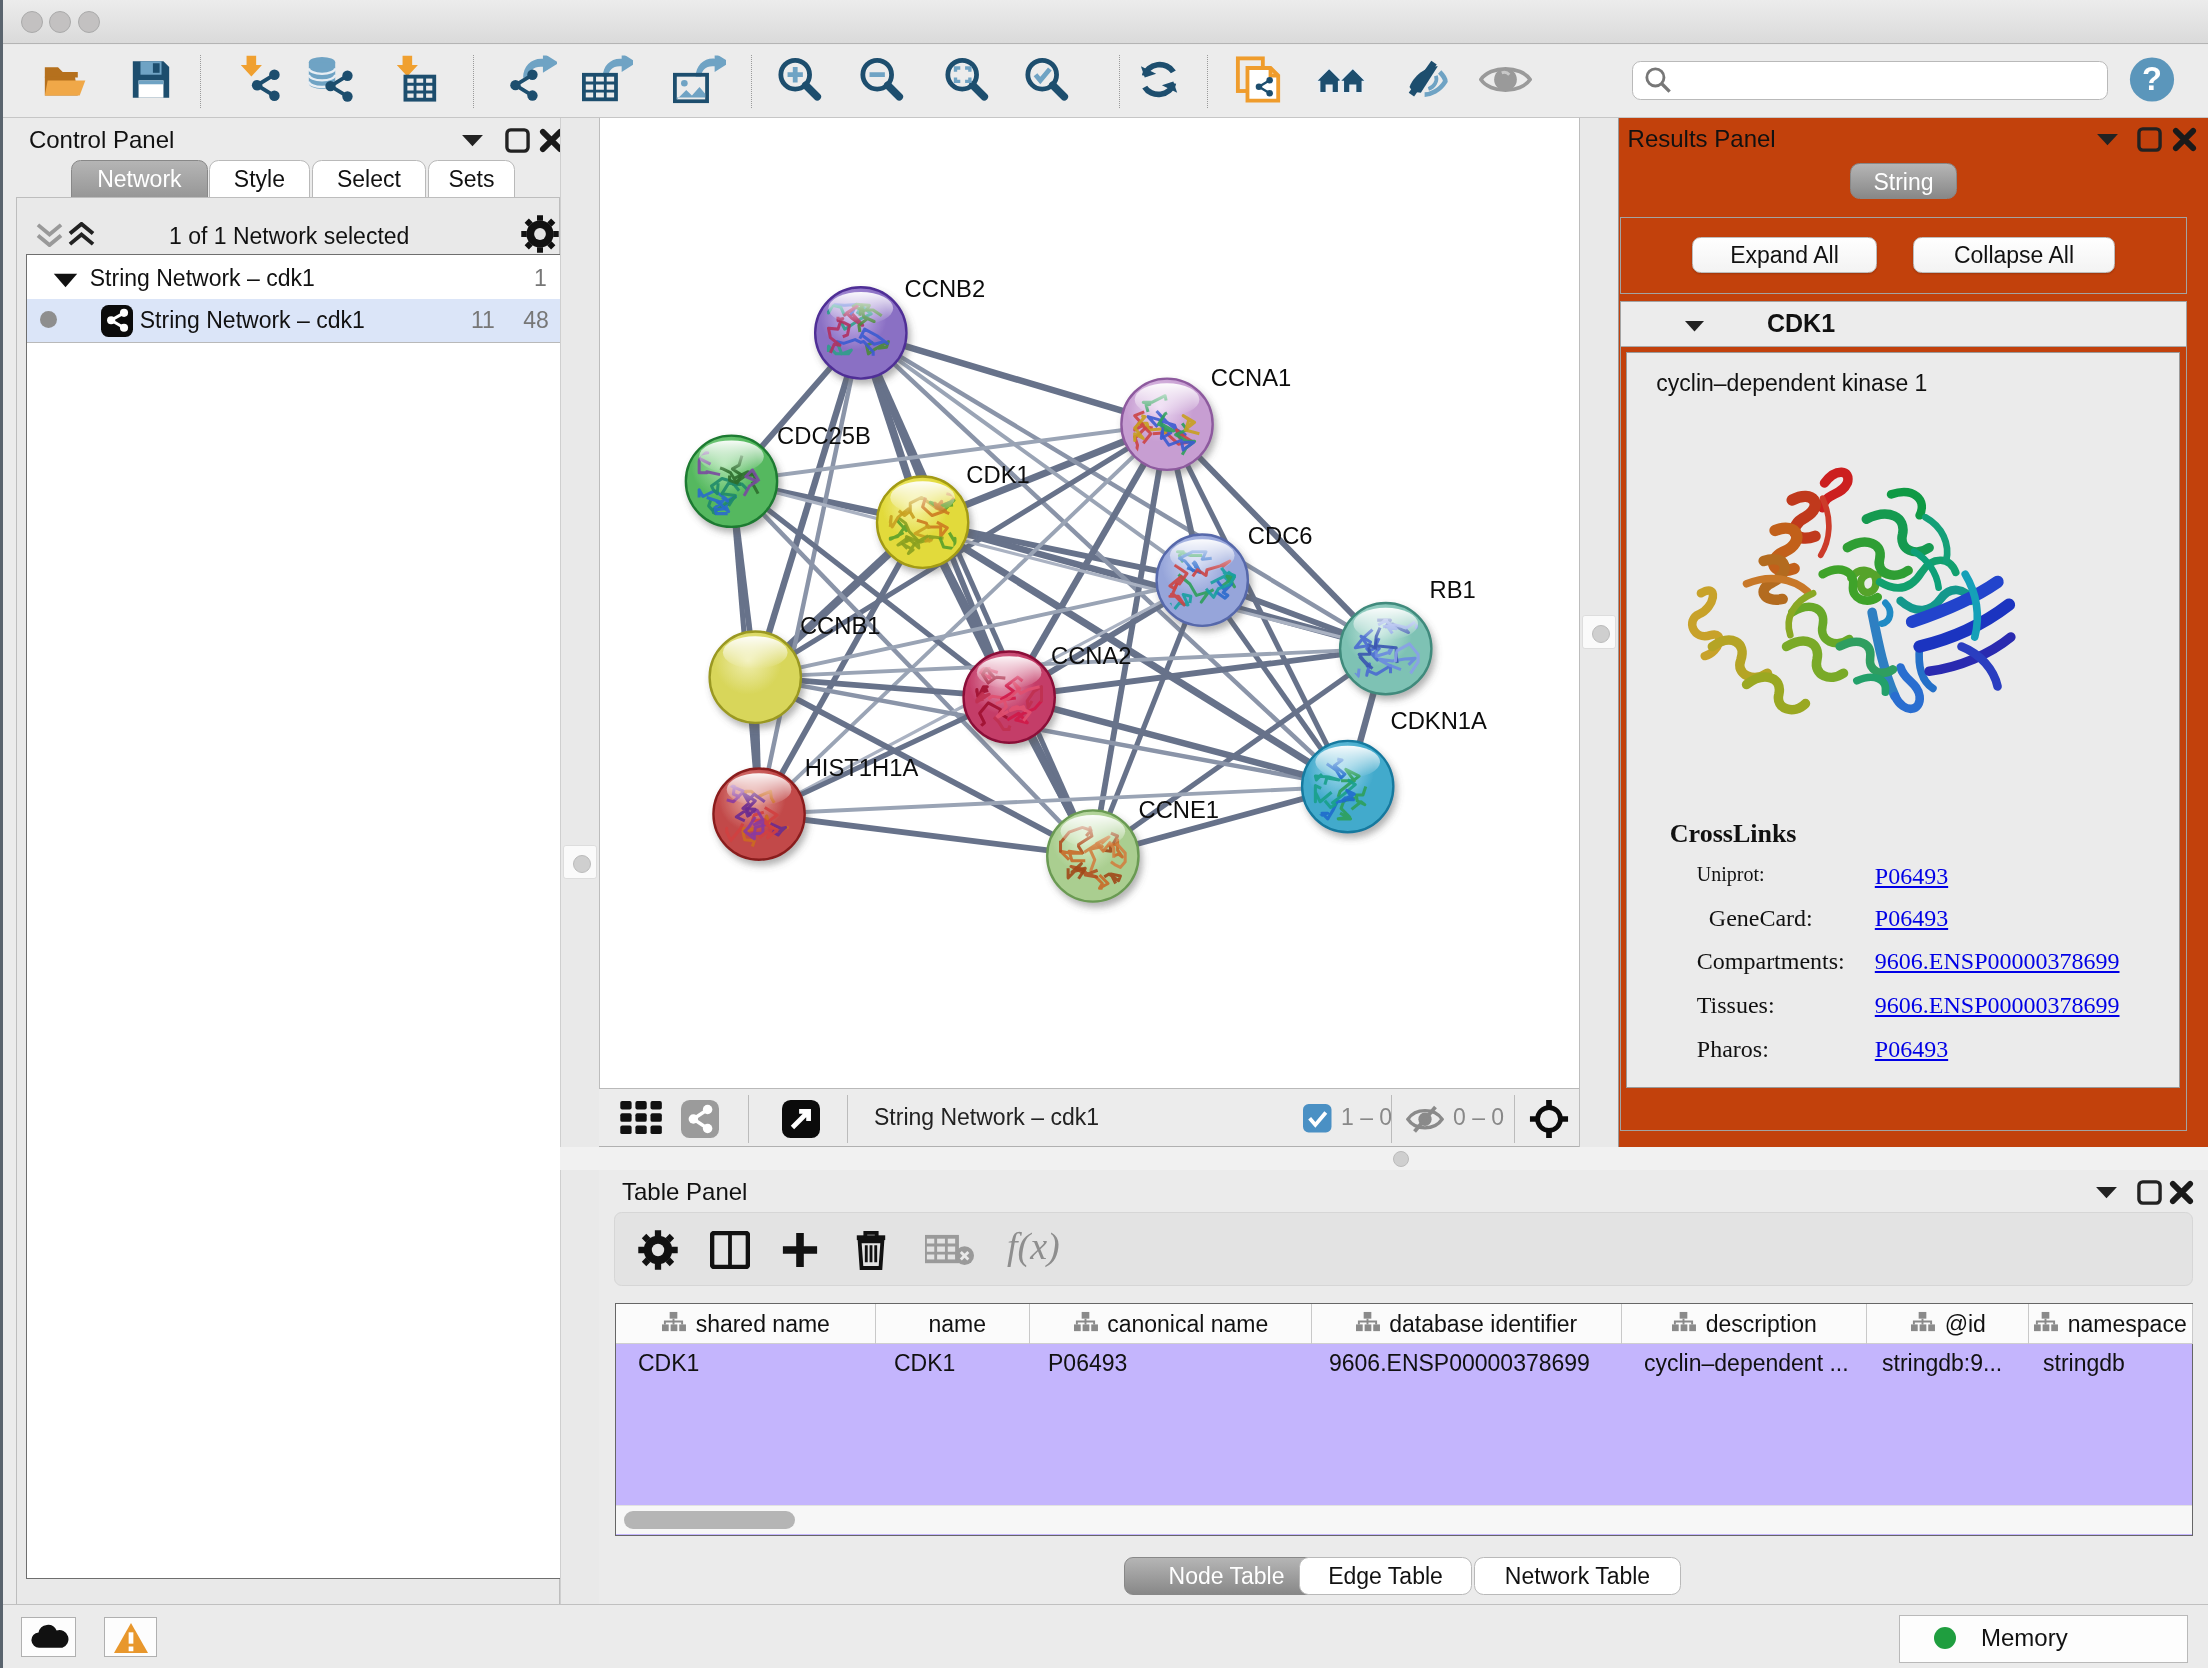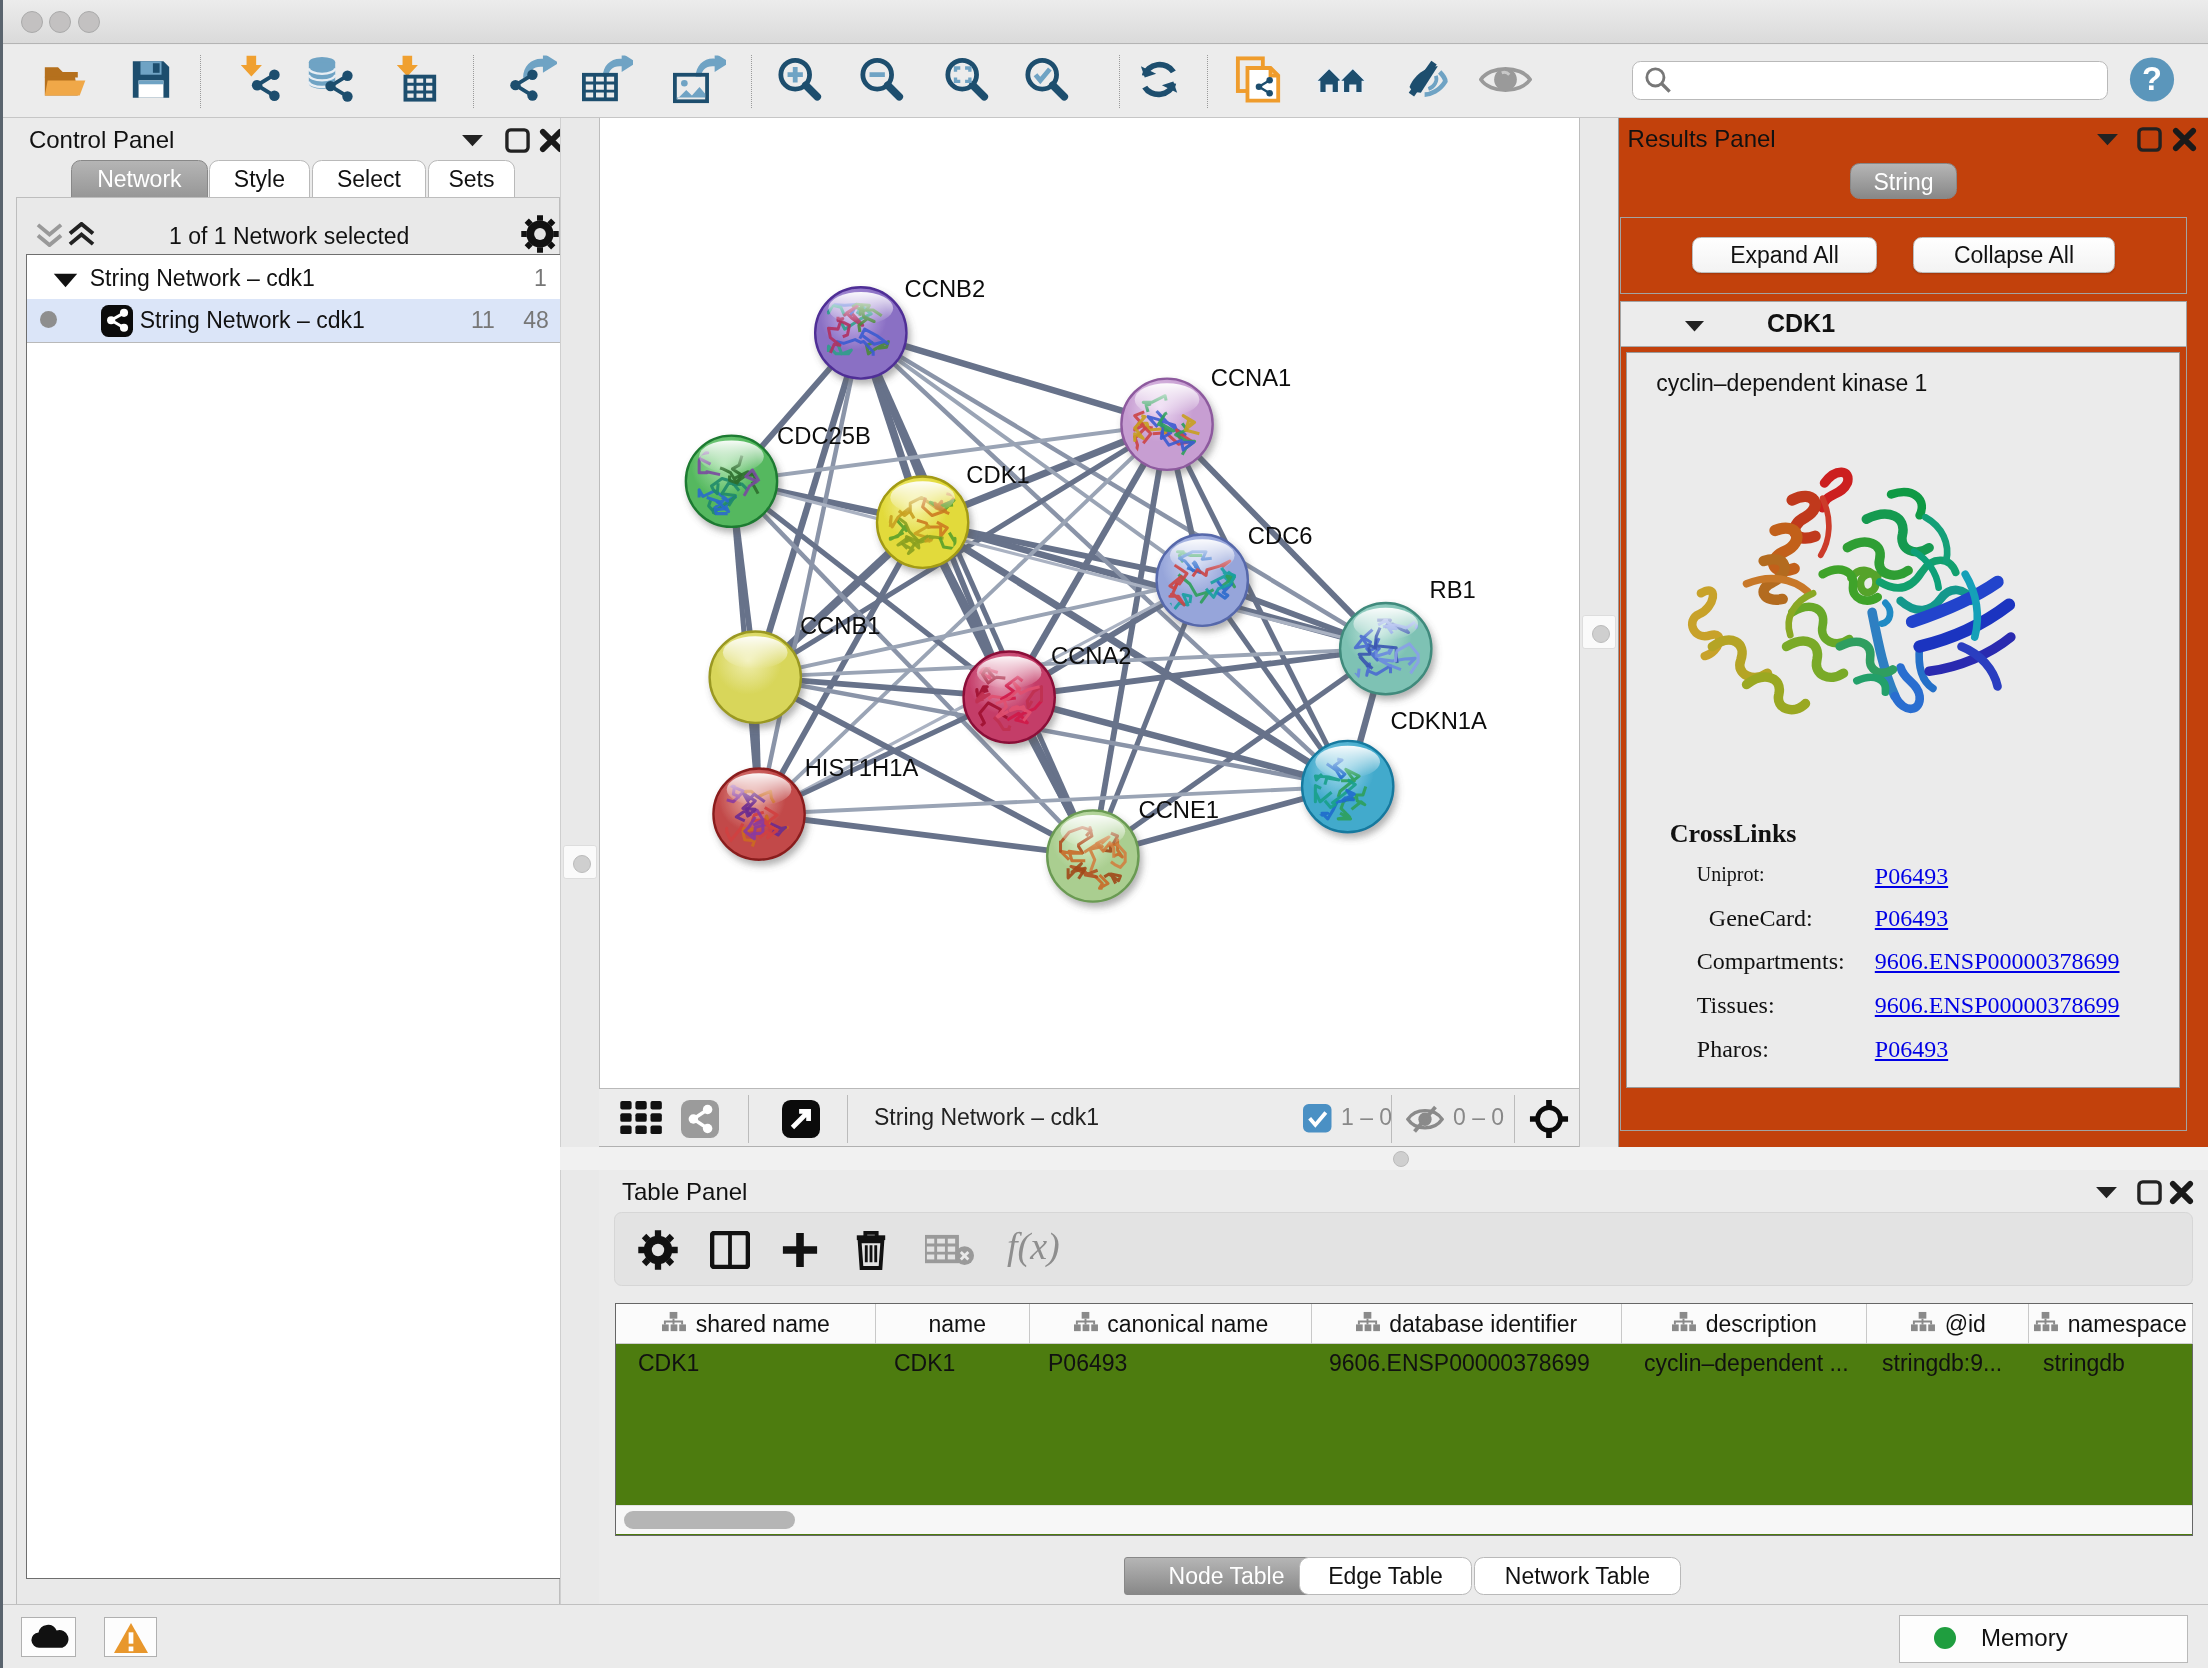--- a/index.html
+++ b/index.html
@@ -741,21 +741,21 @@
     <div class="abs" style="left:310px;top:20px"><svg width="49" height="34" viewBox="0 0 52 36" style="" xmlns="http://www.w3.org/2000/svg">
           <g transform="translate(0,4)">
             <rect x="0" y="0" width="34" height="26" fill="none" stroke="#9a9a9a" stroke-width="4"></rect>
 <path d="M0 8.666666666666666 h34 M0 17.333333333333332 h34 M11.333333333333334 0 v26 M22.666666666666668 0 v26" stroke="#9a9a9a" stroke-width="3"></path>
           </g>
 <circle cx="42" cy="24" r="10" fill="#9a9a9a"></circle>
           <path d="M38 20 l8 8 M46 20 l-8 8" stroke="#e9e9e9" stroke-width="3"></path>
         </svg></div>
     <div class="abs serif" style="left:392px;top:11.4px;font-size:38px;font-style:italic;color:#8e8e8e">f(x)</div>
   </div>
-  <div class="abs" style="left:16px;top:133px;width:1578px;height:233px;background:#4d7c0f;border:1.9px solid #666">
+  <div class="abs" style="left:16px;top:133px;width:1578px;height:233px;background:#c4b5fd;border:1.9px solid #666">
     <div class="abs" style="left:0;top:0;width:100%;height:40px;background:#fbfbfb;border-bottom:1px solid #cfcfcf">
         <div class="abs" style="left:0px;top:0;width:260px;height:40px;border-right:1px solid #c9c9c9;text-align:center;line-height:40px;font-size:23px;color:#111;white-space:nowrap;overflow:hidden"><span style="display:inline-block;vertical-align:middle;margin-right:9.5px"><svg width="25" height="23" viewBox="0 0 26 24" style="" xmlns="http://www.w3.org/2000/svg">
               <rect x="9" y="1" width="8" height="7" fill="#8a8a8a"></rect>
 <rect x="1" y="14" width="7" height="7" fill="#8a8a8a"></rect>
               <rect x="10" y="14" width="7" height="7" fill="#8a8a8a"></rect>
               <rect x="19" y="14" width="7" height="7" fill="#8a8a8a"></rect>
 <path d="M13 8 v4 M4 14 v-3 h18 v3 M13 11 v3" stroke="#8a8a8a" stroke-width="2" fill="none"></path>
             </svg></span>shared name</div>
         <div class="abs" style="left:260px;top:0;width:154px;height:40px;border-right:1px solid #c9c9c9;text-align:center;line-height:40px;font-size:23px;color:#111;white-space:nowrap;overflow:hidden"><span style="display:inline-block;vertical-align:middle;margin-right:9.5px"></span>name</div>
         <div class="abs" style="left:414px;top:0;width:282px;height:40px;border-right:1px solid #c9c9c9;text-align:center;line-height:40px;font-size:23px;color:#111;white-space:nowrap;overflow:hidden"><span style="display:inline-block;vertical-align:middle;margin-right:9.5px"><svg width="25" height="23" viewBox="0 0 26 24" style="" xmlns="http://www.w3.org/2000/svg">
@@ -800,21 +800,21 @@
         <div class="abs" style="left:432px;top:5.7px;font-size:23px;color:#111;white-space:nowrap">P06493</div>
         <div class="abs" style="left:713px;top:5.7px;font-size:23px;color:#111;white-space:nowrap">9606.ENSP00000378699</div>
         <div class="abs" style="left:1028px;top:5.7px;font-size:23px;color:#111;white-space:nowrap">cyclin–dependent ...</div>
         <div class="abs" style="left:1266px;top:5.7px;font-size:23px;color:#111;white-space:nowrap">stringdb:9...</div>
         <div class="abs" style="left:1427px;top:5.7px;font-size:23px;color:#111;white-space:nowrap">stringdb</div>
       </div>
     <div class="abs" style="left:0;top:201px;width:100%;height:28.5px;background:#f7f7f7;border-top:1px solid #e2e2e2">
       <div class="abs" style="left:7.6px;top:4.8px;width:171px;height:18px;border-radius:9.5px;background:#b5b5b5"></div>
     </div>
   </div>
-  <div class="tab sel" style="left:525px;top:387px;width:205px;border-radius:3px;height:38px">Node Table</div>
+  <div class="tab sel" style="left:525px;top:387px;width:205px;border-radius:9px;height:38px">Node Table</div>
   <div class="tab" style="left:700px;top:387px;width:173px;border-radius:9.5px;height:38px">Edge Table</div>
   <div class="tab" style="left:875px;top:387px;width:207px;border-radius:9.5px;height:38px">Network Table</div>
 </div>
 
 <div class="abs" style="left:0;top:1604px;width:2208px;height:65px;background:#ebebeb;border-top:1px solid #c0c0c0">
   <div class="abs" style="left:21px;top:12.4px;width:55px;height:40px;background:#fdfdfd;border:1.9px solid #b0b0b0">
     <div class="abs" style="left:5.7px;top:4.8px"><svg width="42" height="28.5" viewBox="0 0 44 30" style="" xmlns="http://www.w3.org/2000/svg">
           <path d="M12 26 a8 8 0 0 1 -1-16 a10 10 0 0 1 19-2 a7 7 0 0 1 6 18 z" fill="#111"></path>
         </svg></div>
   </div>

